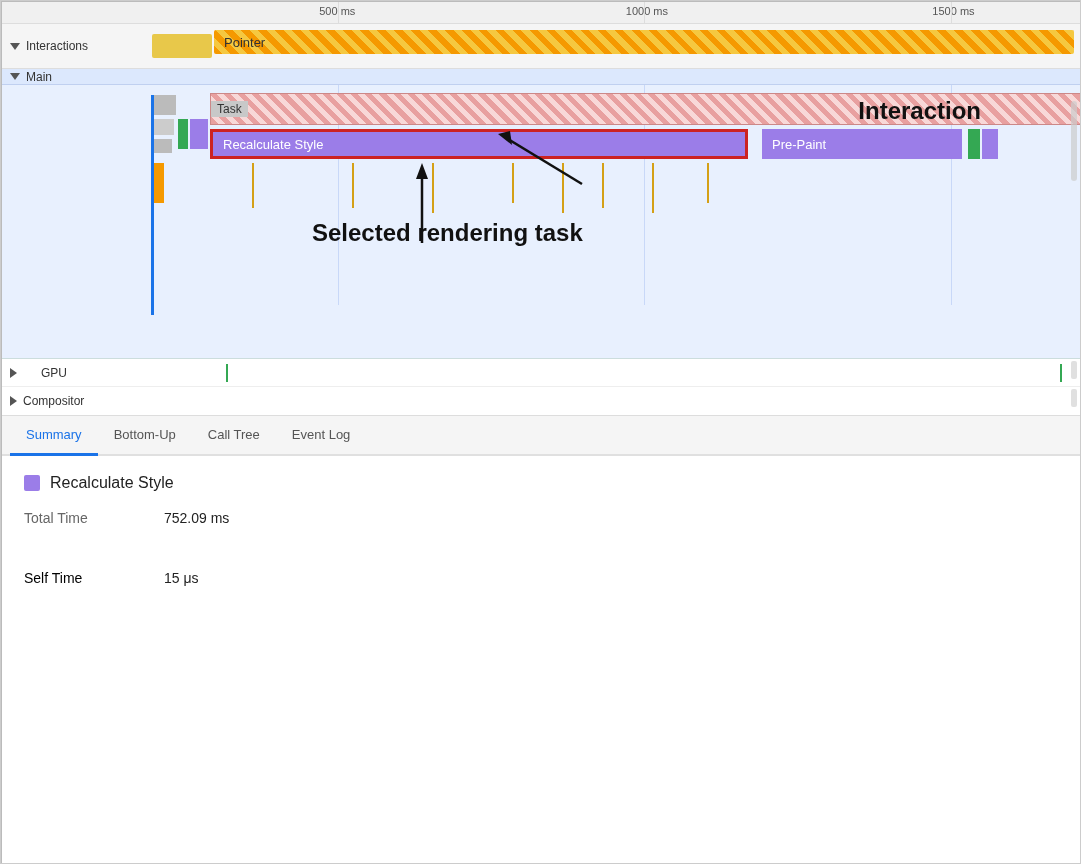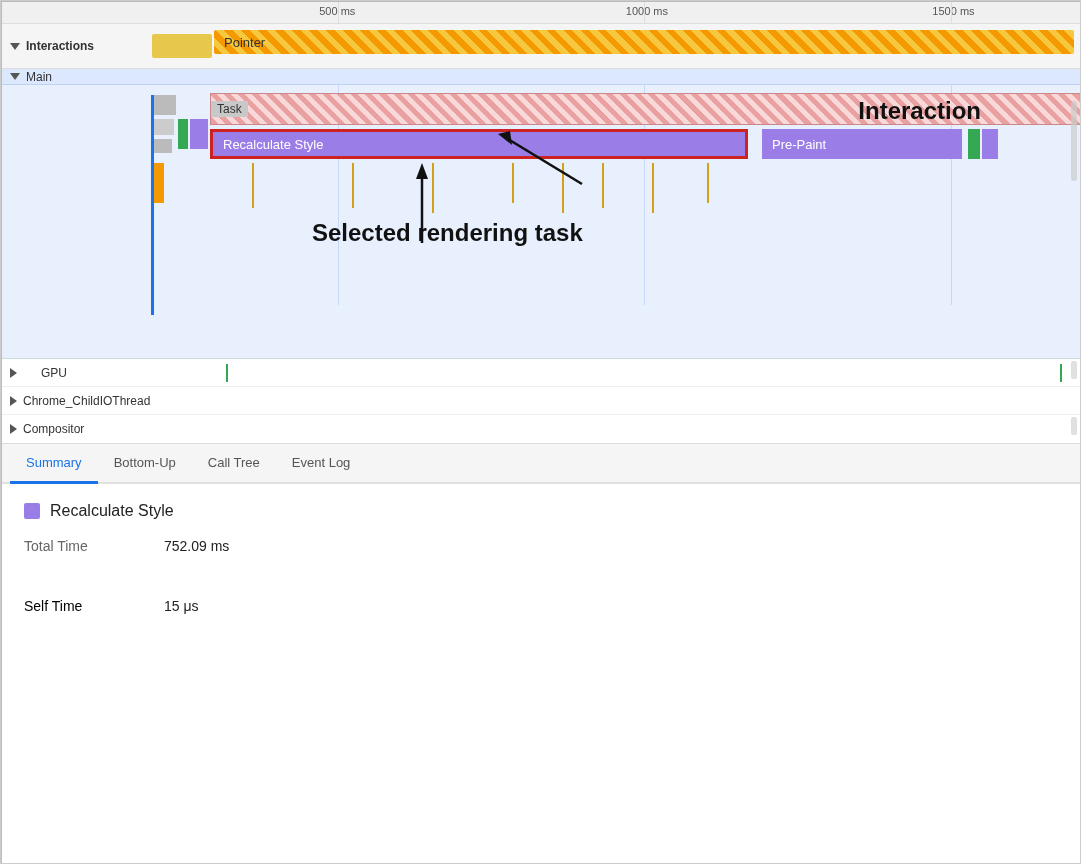--- a/index.html
+++ b/index.html
@@ -51,21 +51,21 @@
 
         <div style="position:absolute; left:20%; top:0; width:1px; height:100%; background:#ddd;"></div>
         <div style="position:absolute; left:53%; top:0; width:1px; height:100%; background:#ddd;"></div>
         <div style="position:absolute; left:86%; top:0; width:1px; height:100%; background:#ddd;"></div>
       </div>
     </div>
 
     <div style="display:flex; align-items:center; height:44px;">
       <div style="width:150px; flex-shrink:0; display:flex; align-items:center; gap:6px; padding-left:8px;">
         <span class="triangle-down"></span>
-        <span style="font-size:12px; color:#333; font-weight:700;">Interactions</span>
+        <span style="font-size:12px; color:#333; font-weight:400;">Interactions</span>
       </div>
       <div style="flex:1; height:32px; position:relative;">
 
         <div style="position:absolute; left:0; top:4px; width:60px; height:24px; background:#e8c84a; border-radius:2px;"></div>
 
         <div style="position:absolute; left:62px; top:0; width:860px; height:24px; background:repeating-linear-gradient(45deg, #f59900 0px, #f59900 6px, #f5c840 6px, #f5c840 12px); border-radius:2px; display:flex; align-items:center; padding-left:10px; font-size:13px; color:#333; font-weight:500;">
           <span>Pointer</span>
         </div>
       </div>
     </div>
@@ -147,27 +147,20 @@
         <span class="triangle-right" style="width:0;height:0;border-top:5px solid transparent;border-bottom:5px solid transparent;border-left:7px solid #555;display:inline-block; cursor:pointer;"></span>
         <span style="font-size:12px; color:#333;">GPU</span>
       </div>
       <div style="flex:1; height:100%; position:relative;">
         <div style="position:absolute; left:8%; top:5px; width:2px; height:18px; background:#34a853;"></div>
         <div style="position:absolute; right:2%; top:5px; width:2px; height:18px; background:#34a853;"></div>
         <div style="position:absolute; right:4px; top:2px; width:6px; height:18px; background:#ccc; border-radius:2px; opacity:0.6;"></div>
       </div>
     </div>
 
-    <div style="display:flex; align-items:center; height:28px; border-bottom:1px solid #eee;">
-      <div style="width:150px; flex-shrink:0; display:flex; align-items:center; gap:6px; padding-left:8px;">
-        <span style="width:0;height:0;border-top:5px solid transparent;border-bottom:5px solid transparent;border-left:7px solid #555;display:inline-block; cursor:pointer;"></span>
-        <span style="font-size:12px; color:#333;">Chrome_ChildIOThread</span>
-      </div>
-      <div style="flex:1; height:100%; position:relative;"></div>
-    </div>
 
     <div style="display:flex; align-items:center; height:28px;">
       <div style="width:150px; flex-shrink:0; display:flex; align-items:center; gap:6px; padding-left:8px;text-align:right;">
         <span style="width:0;height:0;border-top:5px solid transparent;border-bottom:5px solid transparent;border-left:7px solid #555;display:inline-block; cursor:pointer;"></span>
         <span style="font-size:12px; color:#333;">Compositor</span>
       </div>
       <div style="flex:1; height:100%; position:relative;">
         <div style="position:absolute; right:4px; top:2px; width:6px; height:18px; background:#ccc; border-radius:2px; opacity:0.6;"></div>
       </div>
     </div>

